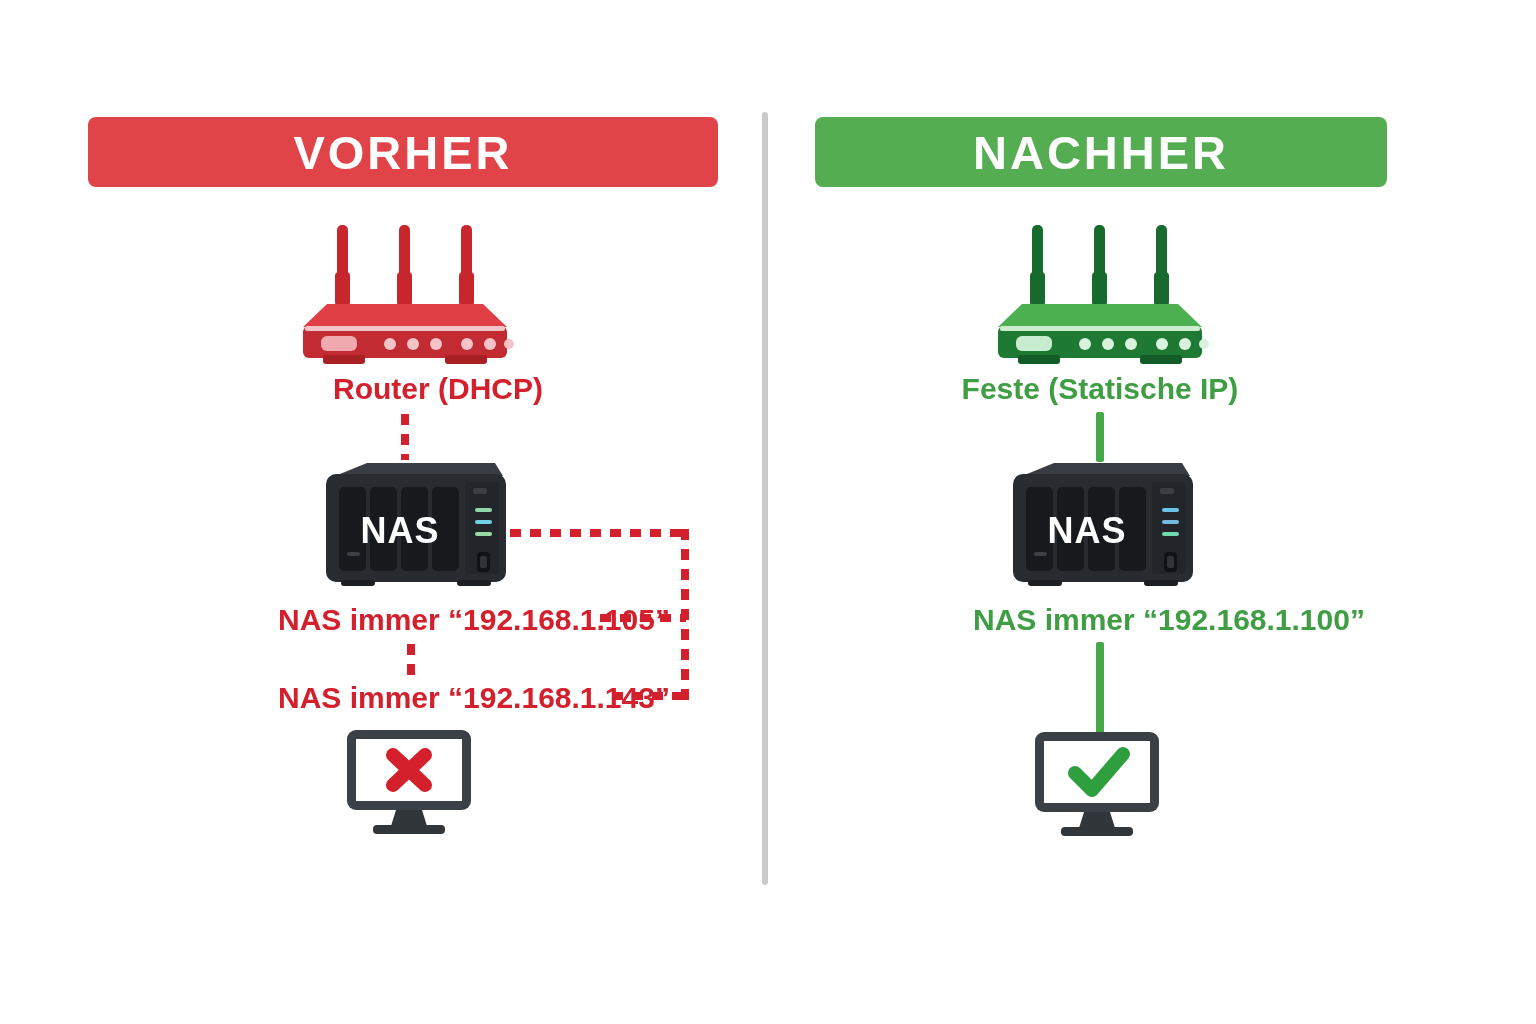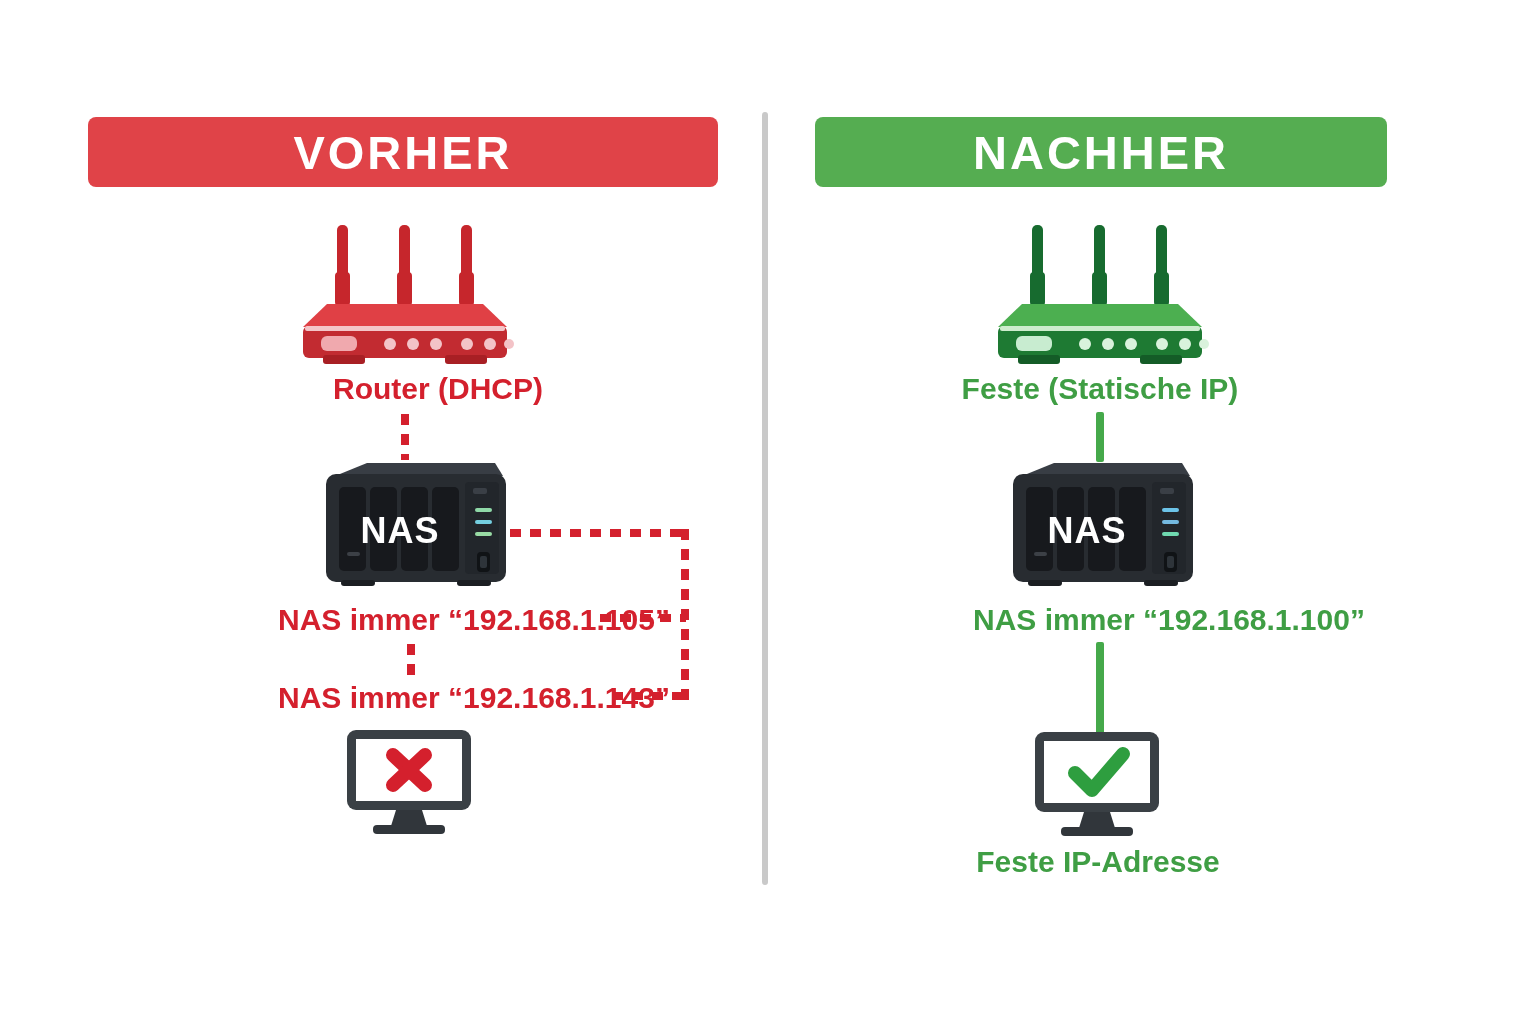--- a/index.html
+++ b/index.html
@@ -177,15 +177,14 @@
 
   <div class="abs solid-v" style="left:1096px;top:642px;height:94px;"></div>
 
   <svg class="abs" style="left:1033px;top:730px;" width="128" height="110" viewBox="0 0 128 110">
     <rect x="2" y="2" width="124" height="80" rx="9" fill="#3a4045"></rect>
     <rect x="11" y="11" width="106" height="62" fill="#ffffff"></rect>
     <polygon points="51,82 77,82 82,98 46,98" fill="#31363b"></polygon>
     <rect x="28" y="97" width="72" height="9" rx="4" fill="#31363b"></rect>
     <path d="M42 43 L59 60 L90 24" fill="none" stroke="#2e9e3f" stroke-width="14" stroke-linecap="round" stroke-linejoin="round"></path>
   </svg>
-  <div class="abs lbl lbl-green" style="left:948px;top:845px;width:300px;">Feste IP-Adresse</div>
 
 </div>
 
 </body></html>

